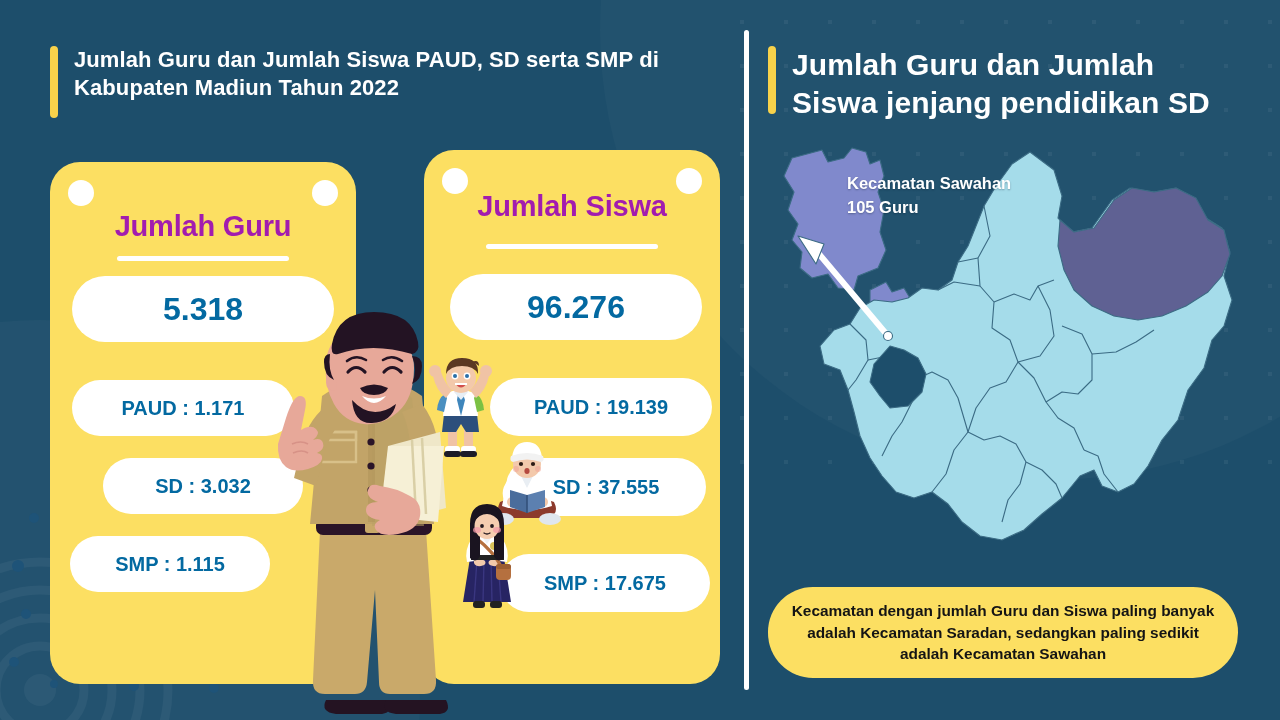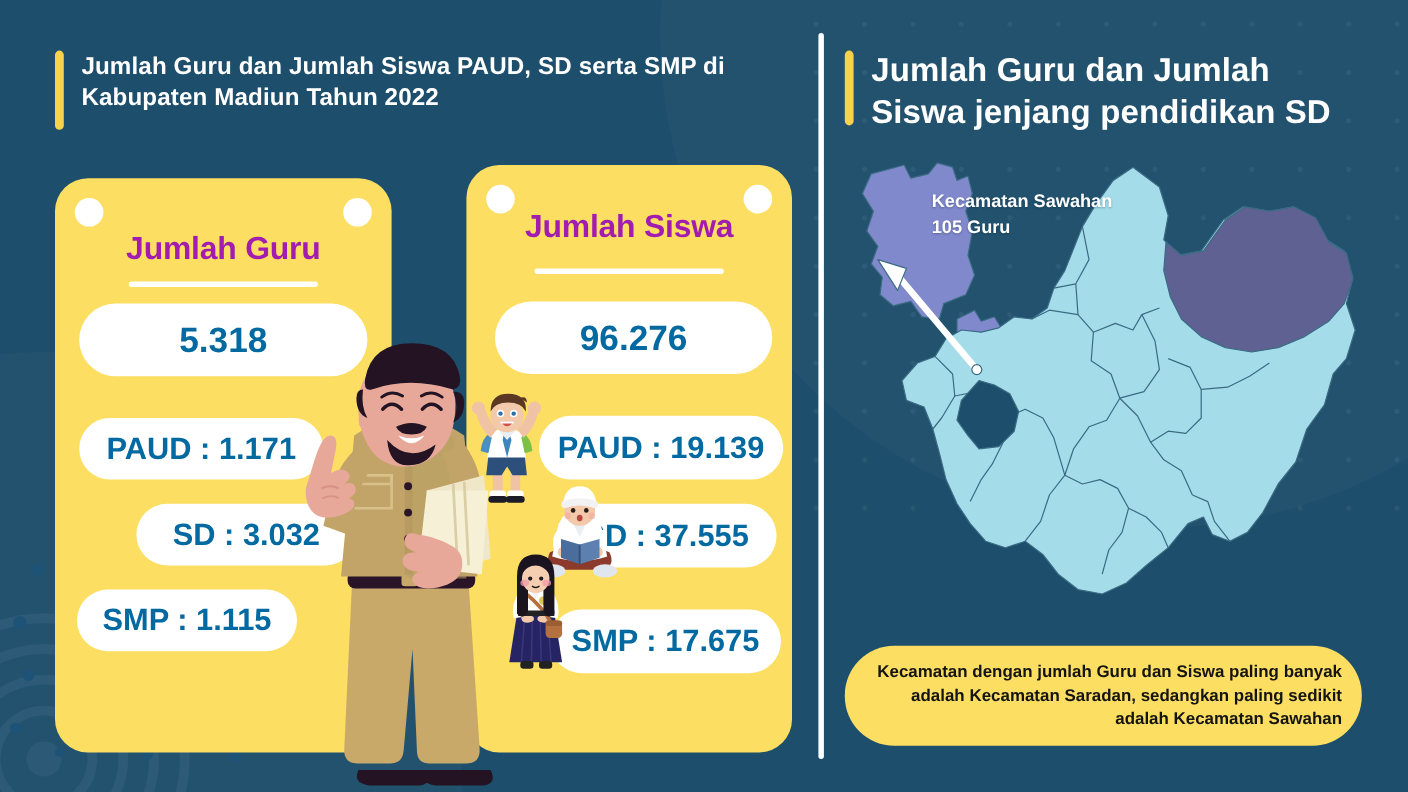--- a/index.html
+++ b/index.html
@@ -70,26 +70,26 @@
     position:absolute;height:5px;background:#ffffff;border-radius:3px;left:50%;transform:translateX(-50%);
   }
   #card-guru .card-rule{top:94px;width:172px;}
   #card-siswa .card-rule{top:94px;width:172px;}
 
   .pill{
     position:absolute;background:#ffffff;border-radius:40px;display:flex;align-items:center;justify-content:center;
     color:#0369a1;font-weight:bold;white-space:nowrap;
   }
   .pill.big{font-size:32px;}
-  .pill.sub{font-size:28px;}
+  .pill.sub{font-size:20px;}
 
   
   #guru-total{left:22px;top:114px;width:262px;height:66px;}
   #guru-paud {left:22px;top:218px;width:222px;height:56px;}
-  #guru-sd   {left:74px;top:296px;width:200px;height:56px;}
+  #guru-sd   {left:53px;top:296px;width:200px;height:56px;}
   #guru-smp  {left:20px;top:374px;width:200px;height:56px;}
   
   #siswa-total{left:26px;top:124px;width:252px;height:66px;}
   #siswa-paud {left:66px;top:228px;width:222px;height:58px;text-align:right;}
   #siswa-sd   {left:82px;top:308px;width:200px;height:58px;}
   #siswa-smp  {left:76px;top:404px;width:210px;height:58px;}
 
   
   .char{position:absolute;pointer-events:none;}
   #char-teacher{left:262px;top:300px;width:220px;height:420px;z-index:6;}
@@ -103,21 +103,21 @@
 
   .map-label{position:absolute;color:#ffffff;font-weight:bold;font-size:16.5px;line-height:1.45;text-shadow:0 1px 2px rgba(10,30,50,.35);}
   #label-sawahan{left:810px;top:172px;margin-left:37px;}
   #label-saradan{left:1073px;top:222px;}
 
   
   #note-box{
     position:absolute;left:768px;top:587px;width:470px;height:91px;background:#fcdf62;border-radius:45px;
     display:flex;align-items:center;justify-content:center;text-align:center;padding:0 18px;box-sizing:border-box;
   }
-  #note-box .note-text{color:#141414;font-weight:bold;font-size:15.4px;line-height:1.42;text-align:right;}
+  #note-box .note-text{color:#141414;font-weight:bold;font-size:15.4px;line-height:1.42;}
 </style>
 </head>
 <body>
 
 <div id="stage">
 
   <div class="bg-arc2"></div>
   <div class="bg-arc"></div>
   <div class="bg-dotgrid"></div>
 

